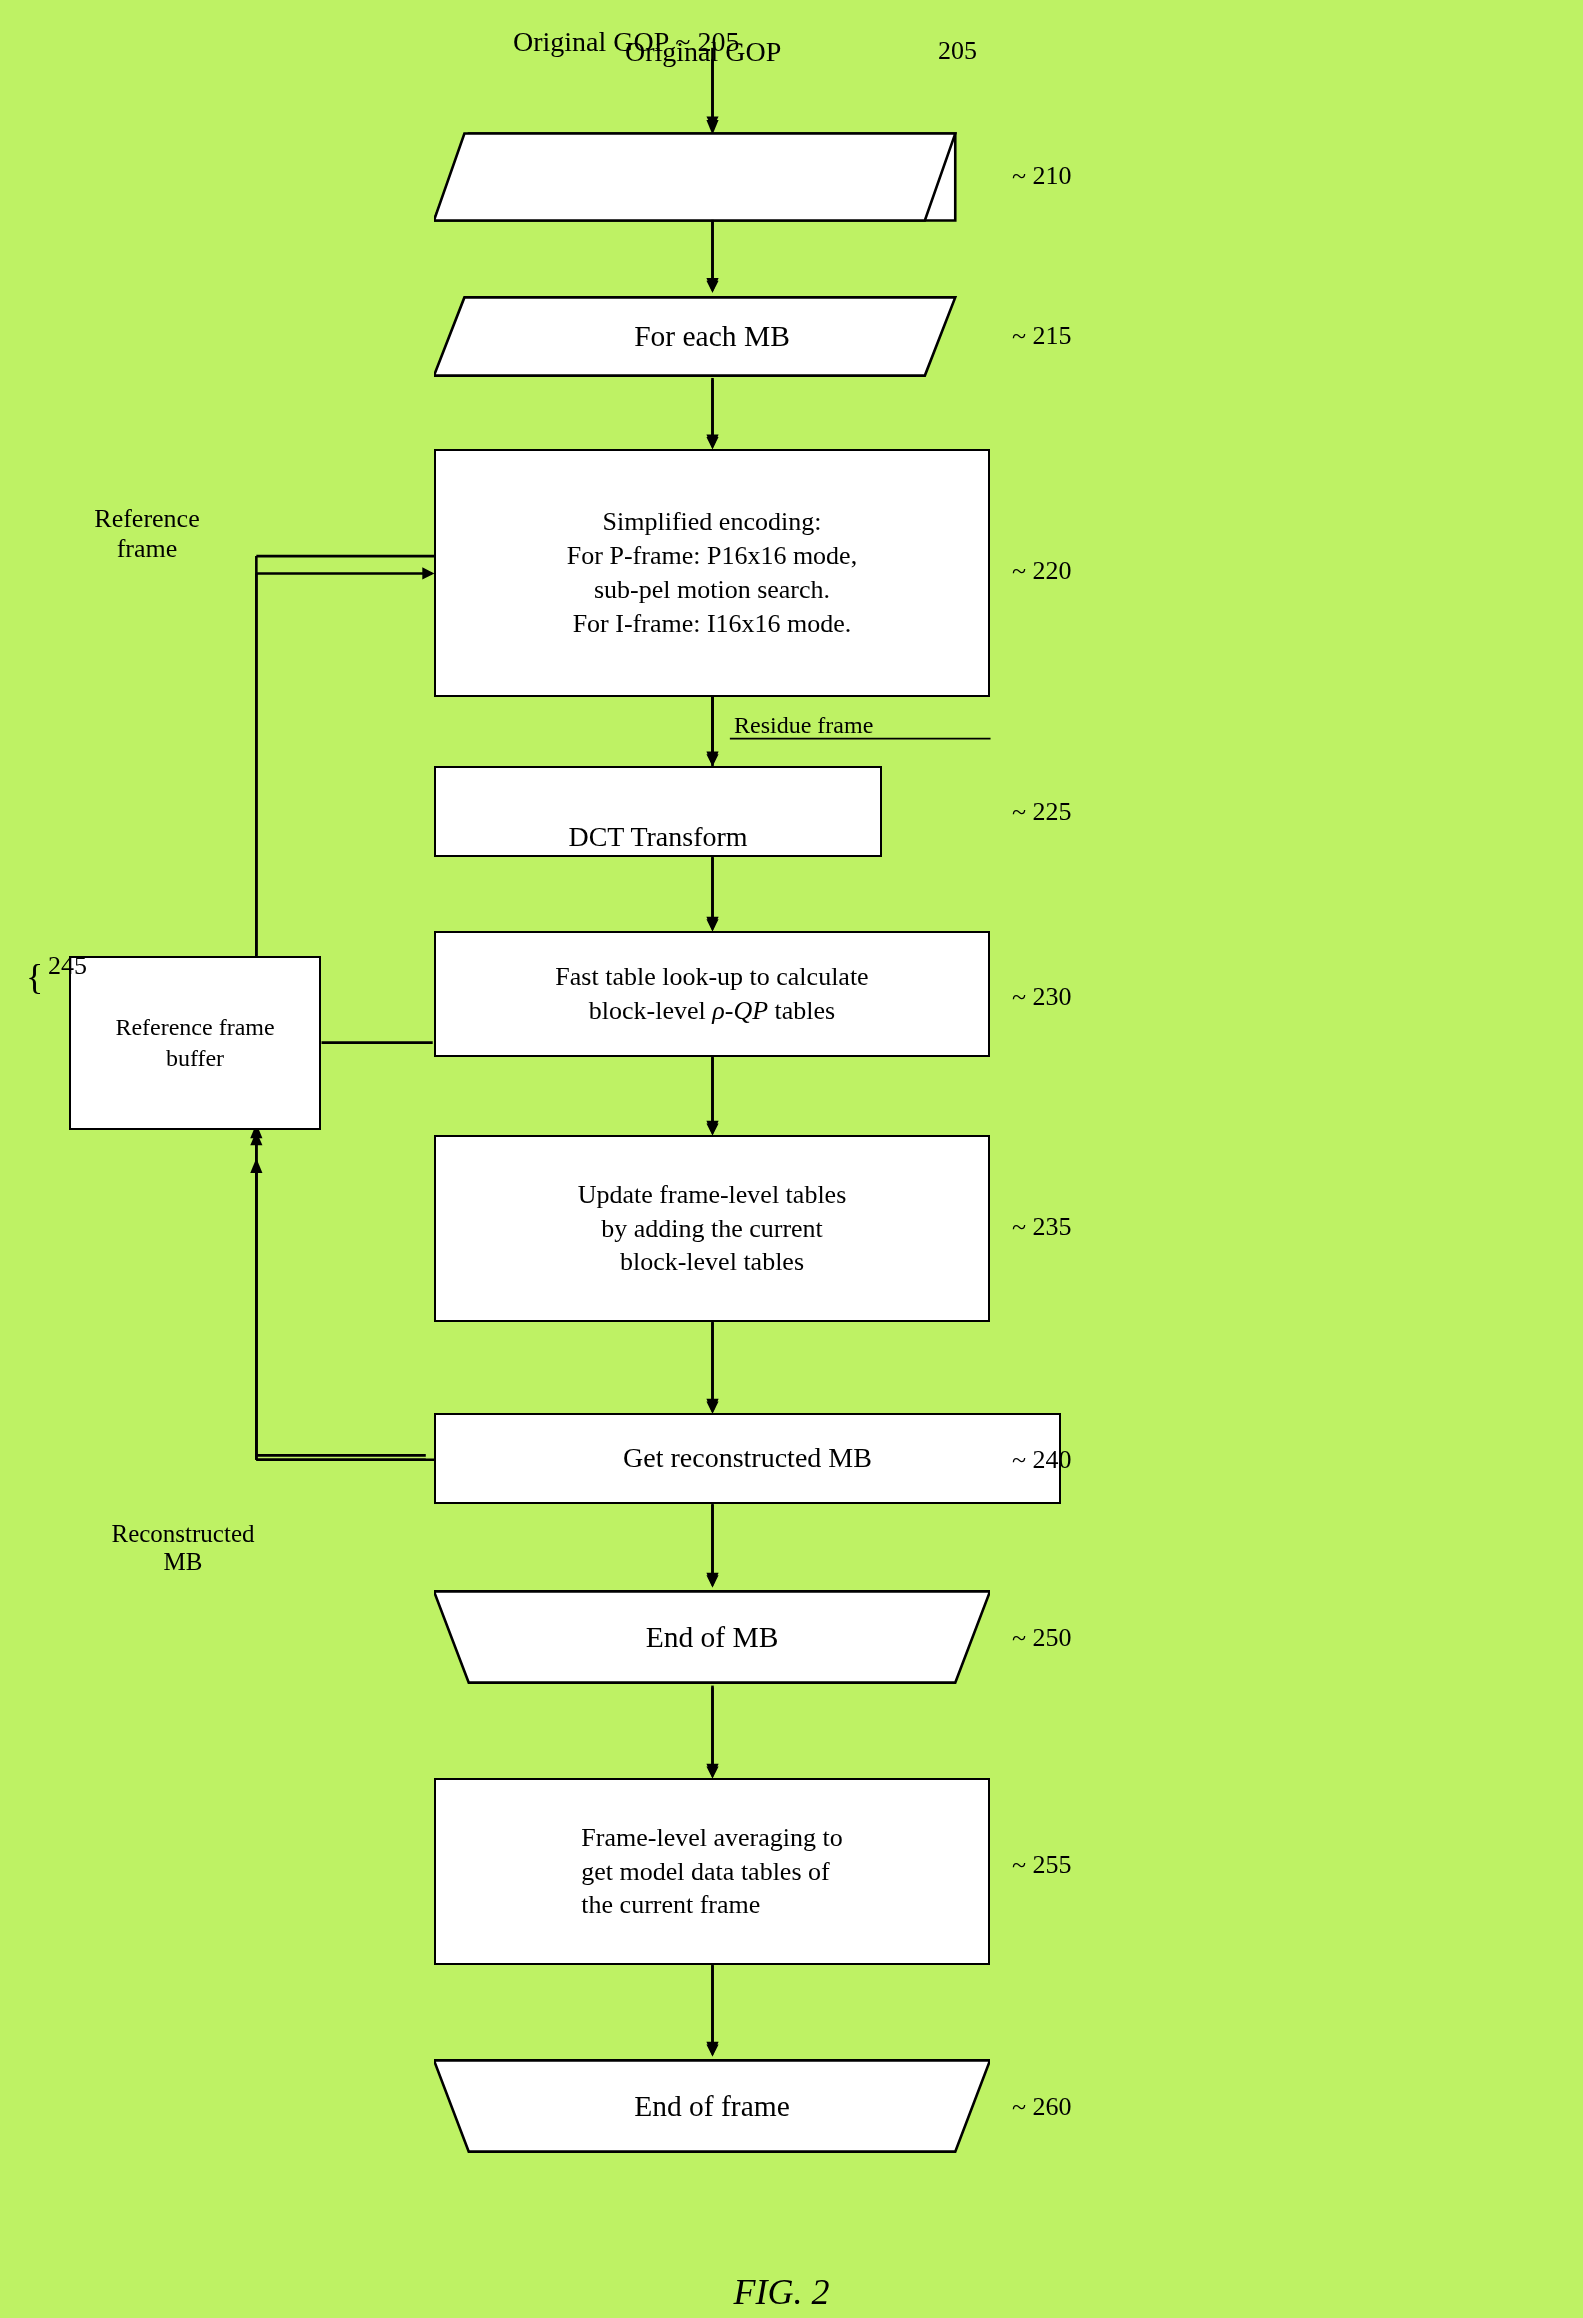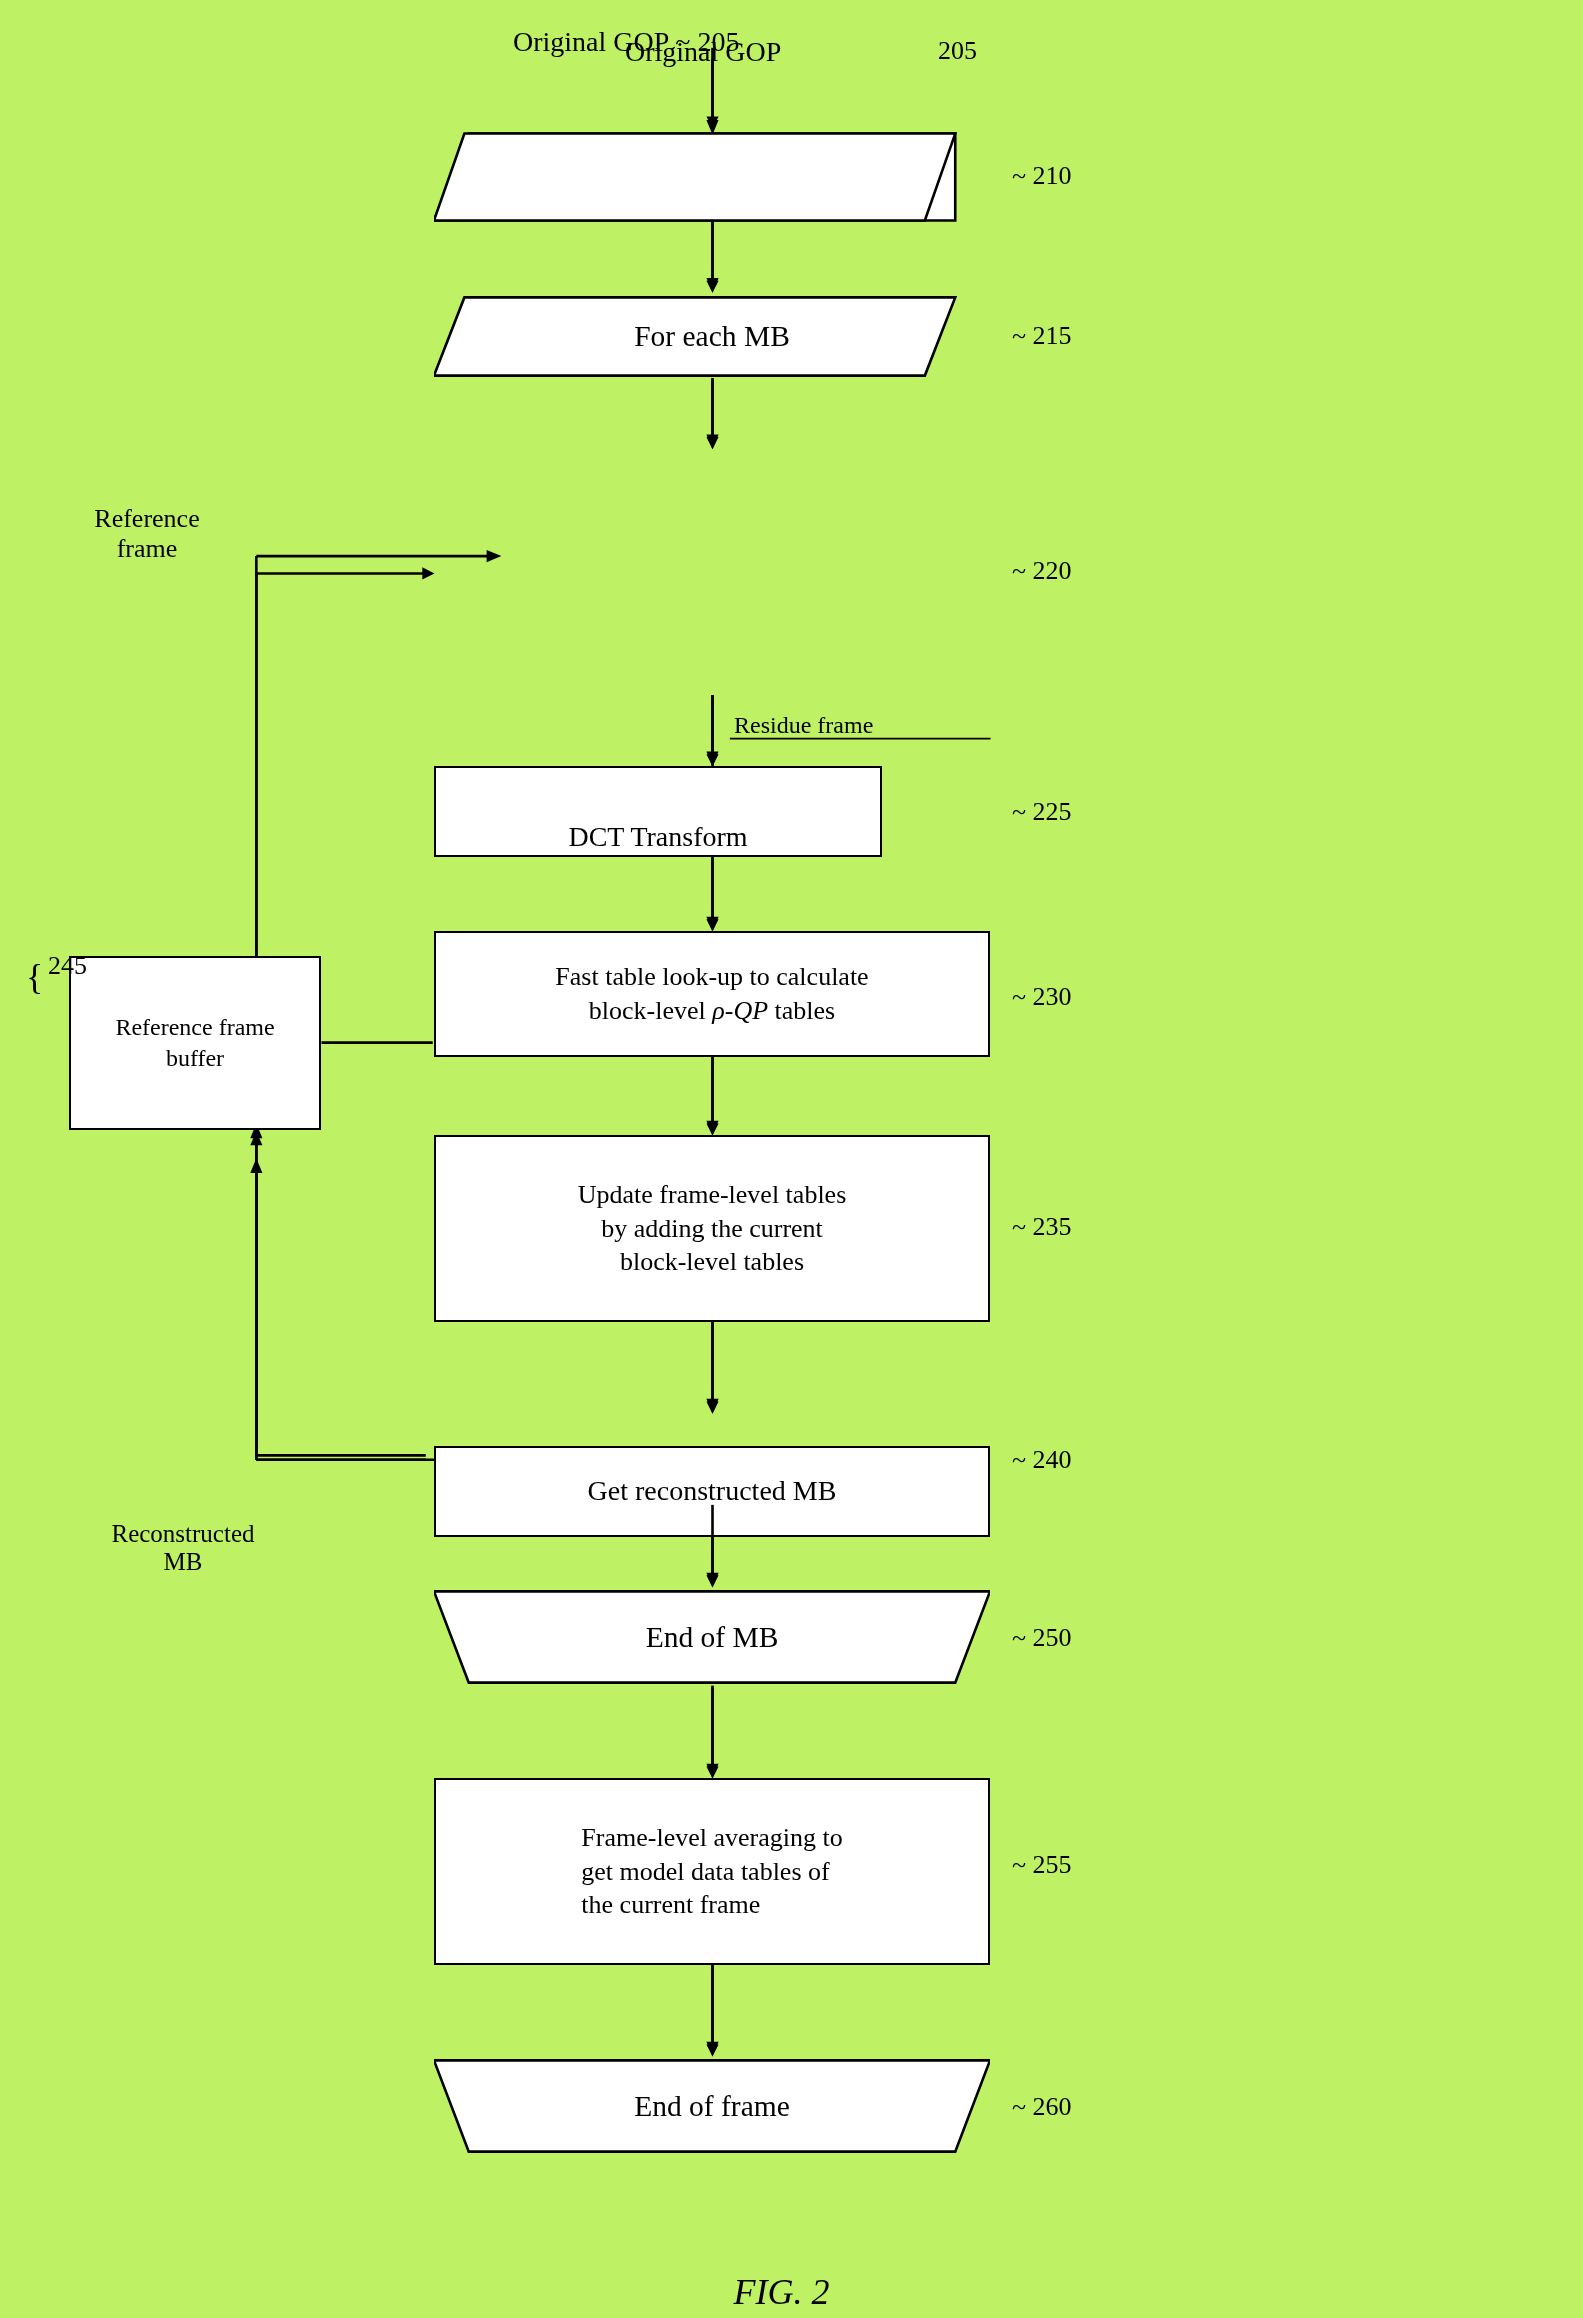--- a/index.html
+++ b/index.html
@@ -129,20 +129,28 @@
   <svg style="position:absolute; left:434px; top:293px; width:556px; height:87px;" viewBox="0 0 640 100" width="556" height="87">
     <polygon points="35,5 600,5 565,95 0,95" fill="#fff" stroke="#000" stroke-width="3"></polygon>
   </svg>
   <div style="position:absolute; left:434px; top:293px; width:556px; height:87px; display:flex; align-items:center; justify-content:center; font-size:29.5px; font-family:'Times New Roman',serif;">
     <span>For each MB</span>
   </div>
   <div class="ref-number" style="left:1012px; top:321px;">
     <span>~ </span><span>215</span>
   </div>
 
+  <div class="flow-box" style="left:434px; top:449px; width:556px; height:248px; font-size:26px;">
+    <div>
+      <div style="white-space:pre-line; text-align:center;">Simplified encoding:
+For P-frame: P16x16 mode,
+sub-pel motion search.
+For I-frame: I16x16 mode.</div>
+    </div>
+  </div>
   <div class="ref-number" style="left:1012px; top:556px;">
     <span>~ </span><span>220</span>
   </div>
 
   <div style="position:absolute; left:734px; top:712px; font-size:24px; font-family:'Times New Roman',serif;">
     <span>Residue frame</span>
   </div>
 
   <div class="flow-box" style="left:434px; top:766px; width:448px; height:91px;align-items:flex-end;">
     <span>DCT Transform</span>
@@ -165,21 +173,21 @@
     <div style="text-align:center; padding:0 8.7px;">
       Update frame-level tables<br>
       by adding the current<br>
       block-level tables
     </div>
   </div>
   <div class="ref-number" style="left:1012px; top:1212px;">
     <span>~ </span><span>235</span>
   </div>
 
-  <div class="flow-box" style="left:434px; top:1446px; width:556px; height:91px;">
+  <div class="flow-box" style="left:434px; top:1413px; width:627px; height:91px;">
     <span>Get reconstructed MB</span>
   </div>
   <div class="ref-number" style="left:1012px; top:1445px;">
     <span>~ </span><span>240</span>
   </div>
 
   <div class="flow-box" style="left:69px; top:956px; width:252px; height:174px; font-size:24px;">
     <div style="text-align:center; padding:0 4.3px;">
       Reference frame<br>buffer
     </div>

